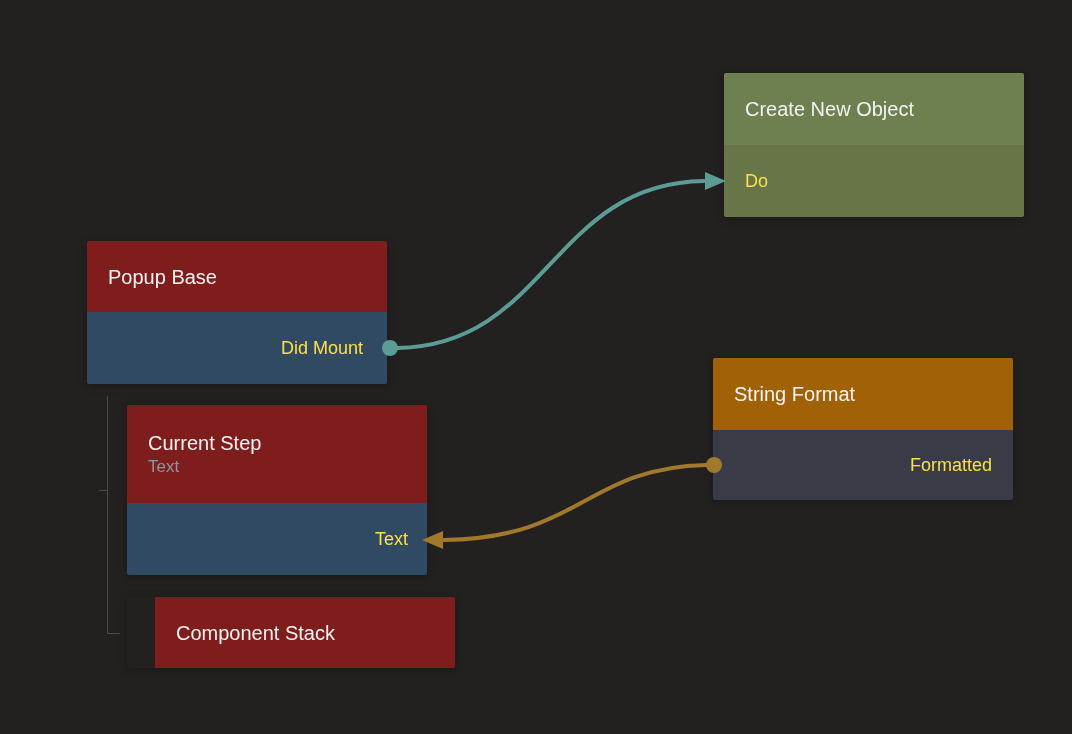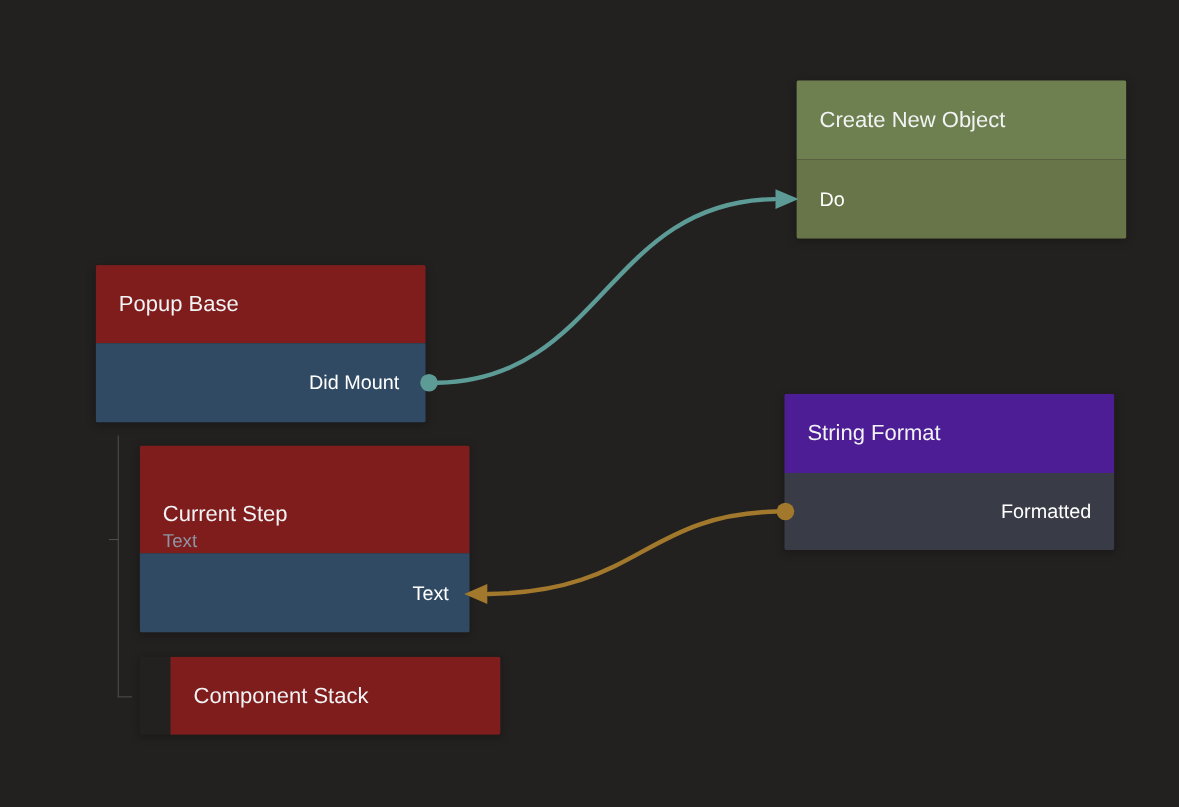--- a/index.html
+++ b/index.html
@@ -47,43 +47,43 @@
   }
   .subtitle {
     font-size: 17px;
     line-height: 22px;
     color: #8c96a4;
     font-weight: 400;
     white-space: nowrap;
   }
   .port {
     font-size: 18px;
-    color: #ffffff;
+    color: #fde047;
     white-space: nowrap;
   }
   .port.right { margin-left: auto; }
   
   .node.blue  .hd { background: #7f1d1d; }
   .node.blue  .bd { background: #304a63; }
   .node.green .hd { background: #6e8050; }
   .node.green .bd { background: #687549; }
-  .node.slate .hd { background: #4c1d95; }
+  .node.slate .hd { background: #a16207; }
   .node.slate .bd { background: #393c47; }
   
   #node-create-new-object { left: 724px; top: 73px; }
   #node-create-new-object .hd { height: 72px; }
   #node-create-new-object .bd { height: 72px; }
   #node-popup-base { left: 87px; top: 241px; }
   #node-popup-base .hd { height: 71px; }
   #node-popup-base .bd { height: 72px; padding-right: 24px; }
   #node-string-format { left: 713px; top: 358px; }
   #node-string-format .hd { height: 72px; }
   #node-string-format .bd { height: 70px; justify-content: flex-end; }
   #node-current-step { left: 127px; top: 405px; }
-  #node-current-step .hd { height: 98px; justify-content: flex-end; }
+  #node-current-step .hd { height: 98px; }
   #node-current-step .bd { height: 72px; padding-right: 19px; }
   #node-component-stack { left: 127px; top: 597px; padding-left: 28px; }
   #node-component-stack .hd { height: 71px; }
   
   .tree-line {
     position: absolute;
     background: #4b4b4b;
   }
   #tree-vertical { left: 107px; top: 396px; width: 1px; height: 238px; }
   #tree-tick     { left: 99px;  top: 490px; width: 9px;  height: 1px; }

